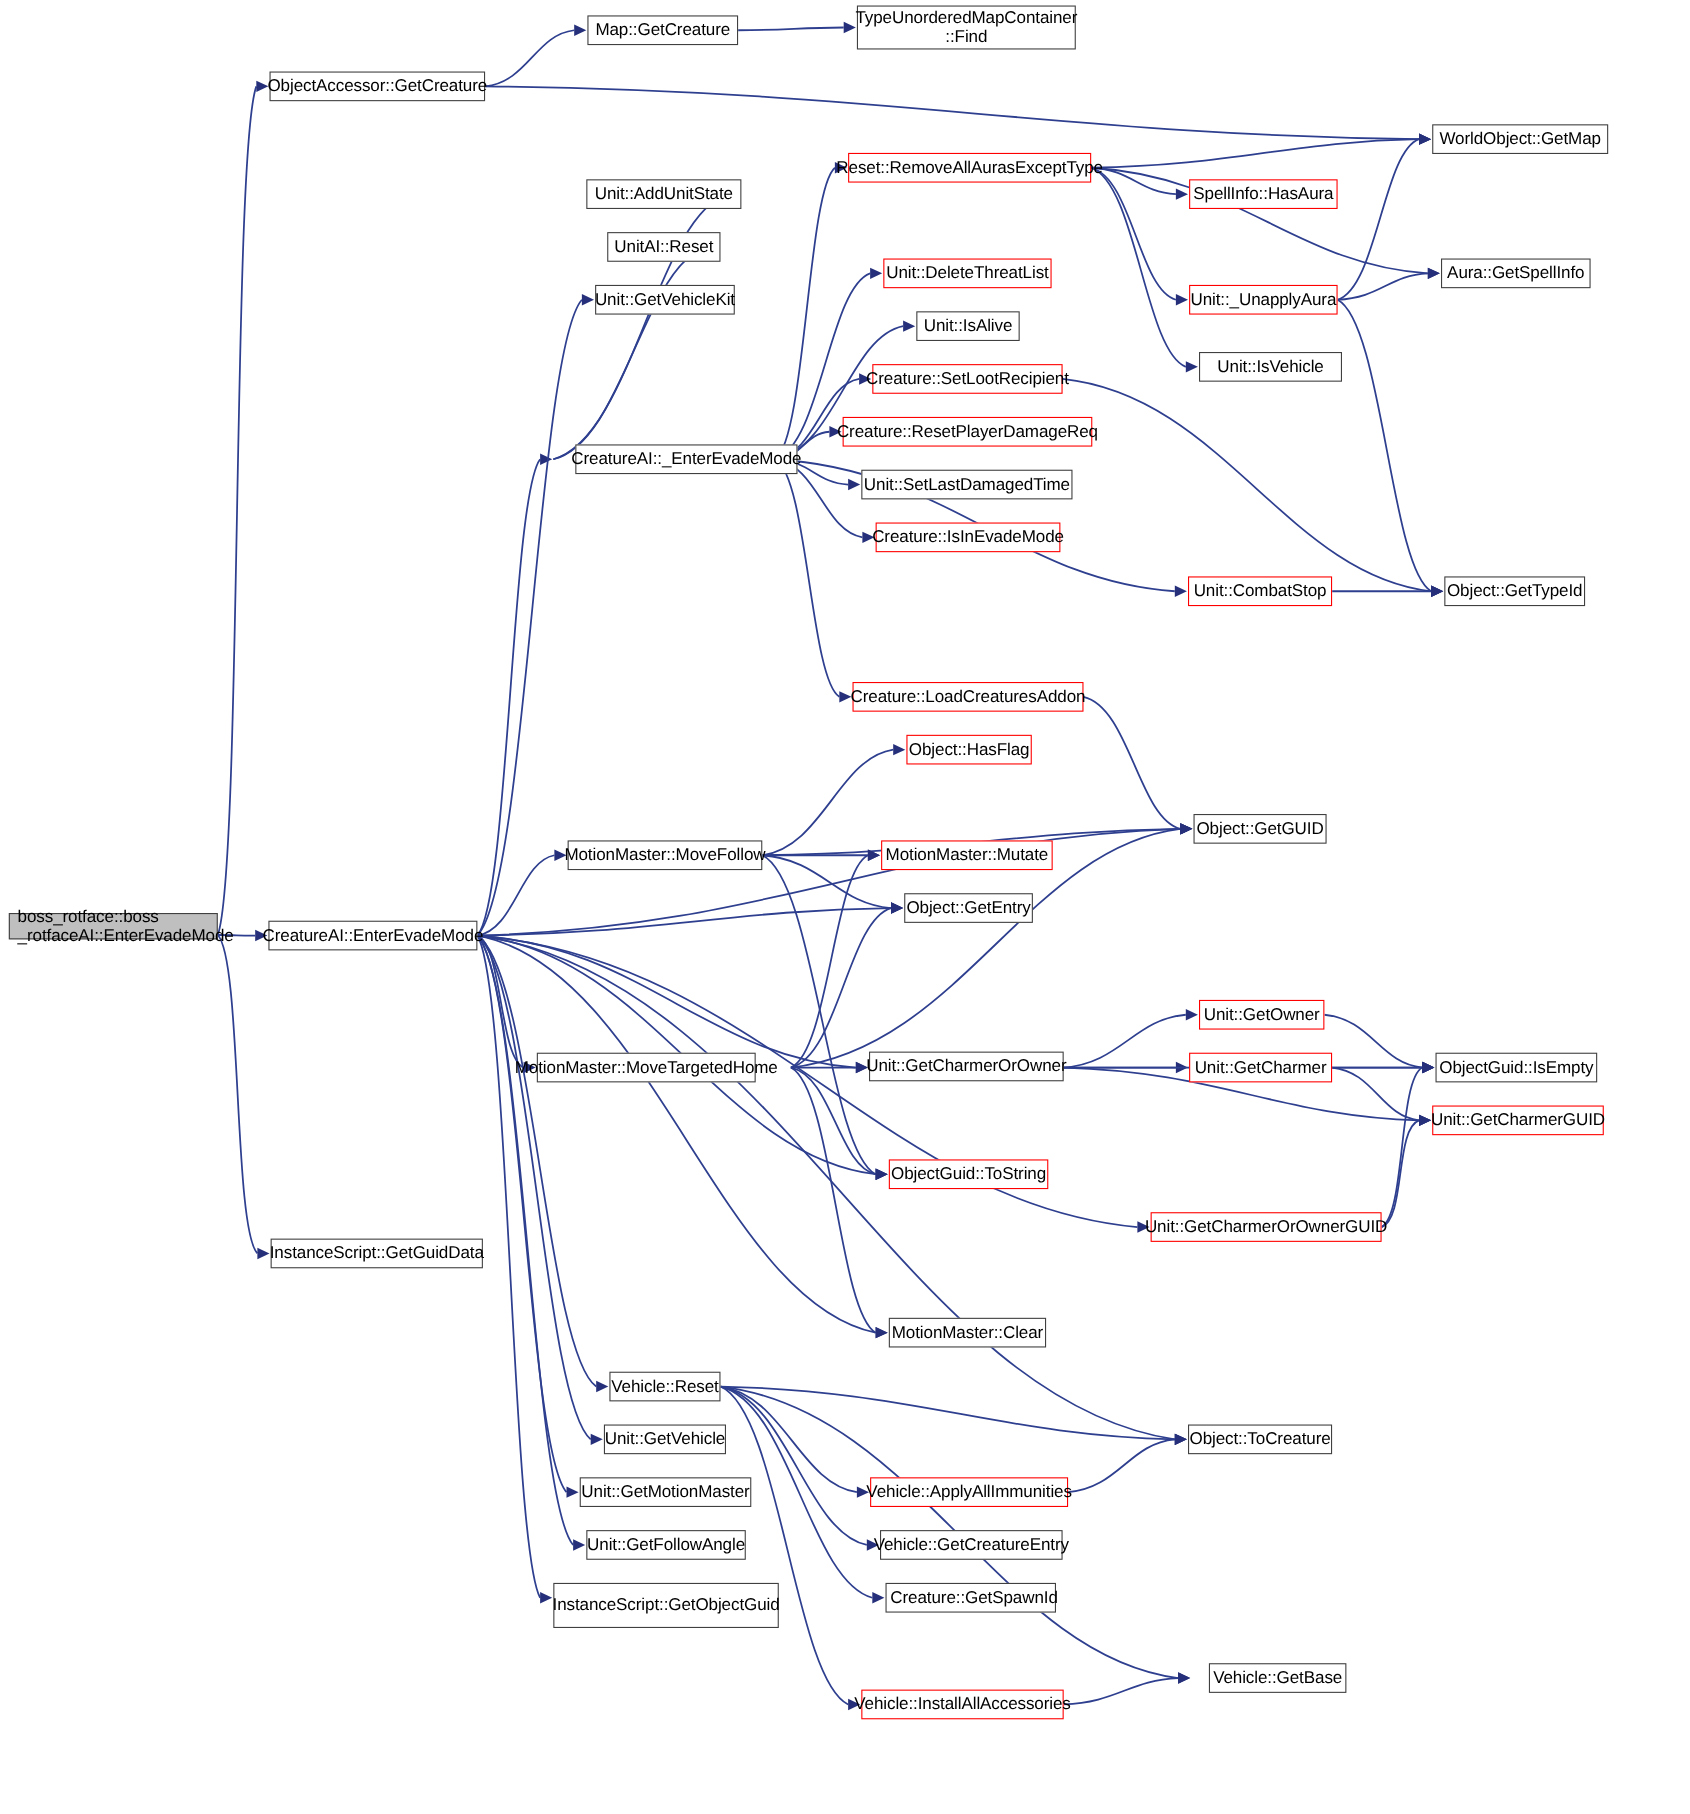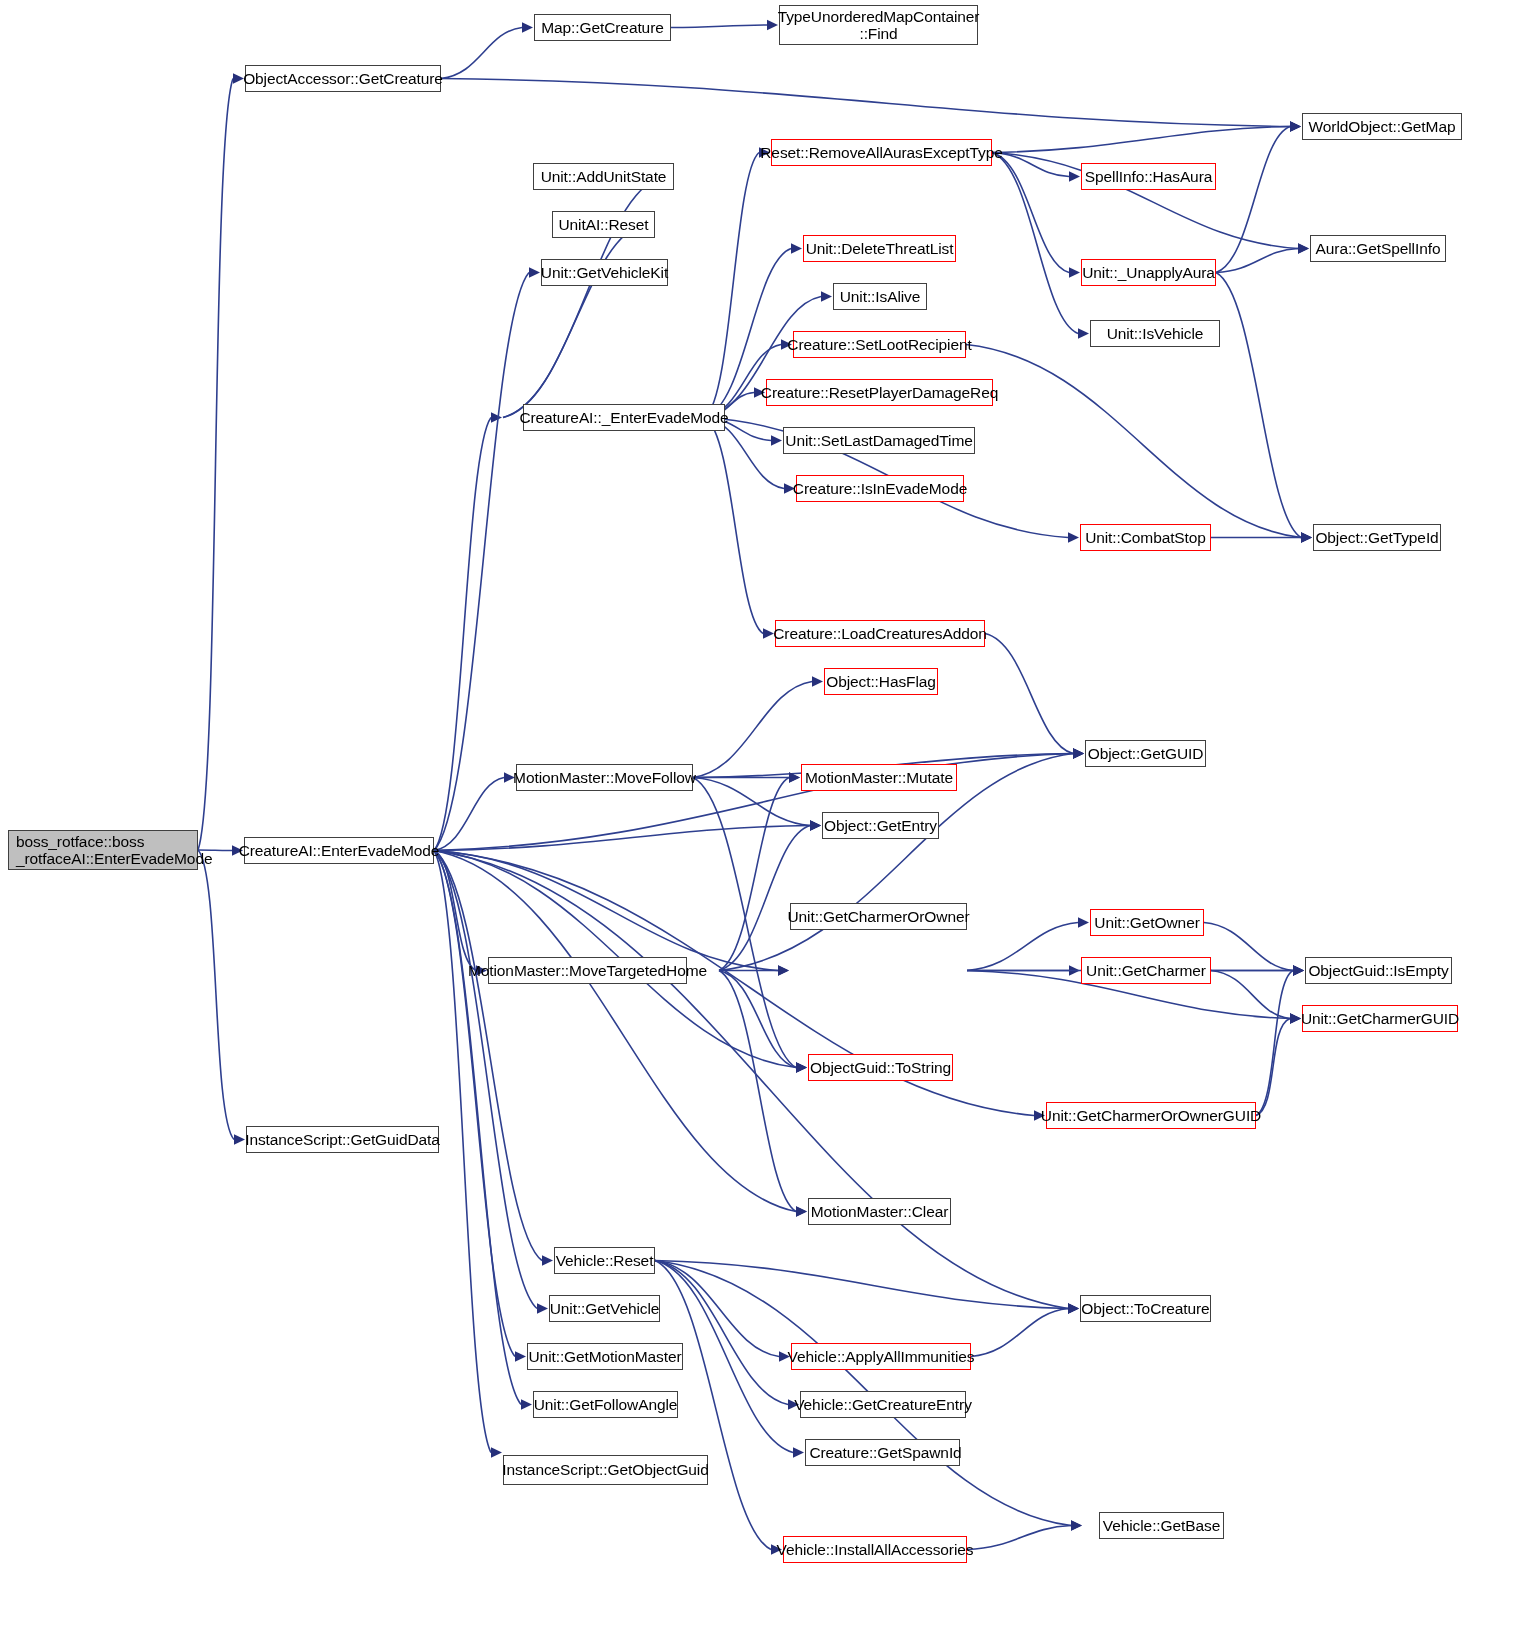--- a/index.html
+++ b/index.html
@@ -201,21 +201,21 @@
       <path class="edge-path" d="M 655 1260.5 C 708.76 1283.62, 722.36 1526.38, 771 1549.5"></path>
       <polygon class="edge-head" points="782,1549.5 771,1544.3 771,1554.7"></polygon>
       <path class="edge-path" d="M 655 1260.5 C 834.76 1281.7, 908.36 1504.3, 1071 1525.5"></path>
       <polygon class="edge-head" points="1082,1525.5 1071,1520.3 1071,1530.7"></polygon>
       <path class="edge-path" d="M 971 1356.5 C 1016.78 1352.66, 1026.58 1312.34, 1068 1308.5"></path>
       <polygon class="edge-head" points="1079,1308.5 1068,1303.3 1068,1313.7"></polygon>
       <path class="edge-path" d="M 967 1549.5 C 1015.72 1547.58, 1026.92 1527.42, 1071 1525.5"></path>
       <polygon class="edge-head" points="1082,1525.5 1071,1520.3 1071,1530.7"></polygon>
     </svg>
   <div id="node-layer">
-      <div class="node root" style="left: 8px; top: 830px; width: 190px; height: 40px;">boss_rotface::boss
+      <div class="node root" style="left: 8px; top: 830px; width: 190px; height: 24px;">boss_rotface::boss
 _rotfaceAI::EnterEvadeMode</div>
       <div class="node" style="left: 245px; top: 65px; width: 196px; height: 27px;">ObjectAccessor::GetCreature</div>
       <div class="node" style="left: 534px; top: 14px; width: 137px; height: 27px;">Map::GetCreature</div>
       <div class="node" style="left: 779px; top: 5px; width: 199px; height: 40px;">TypeUnorderedMapContainer
 ::Find</div>
       <div class="node" style="left: 1302px; top: 113px; width: 160px; height: 27px;">WorldObject::GetMap</div>
       <div class="node red" style="left: 771px; top: 139px; width: 221px; height: 27px;">Reset::RemoveAllAurasExceptType</div>
       <div class="node red" style="left: 1081px; top: 163px; width: 135px; height: 27px;">SpellInfo::HasAura</div>
       <div class="node" style="left: 533px; top: 163px; width: 141px; height: 27px;">Unit::AddUnitState</div>
       <div class="node" style="left: 552px; top: 211px; width: 103px; height: 27px;">UnitAI::Reset</div>
@@ -235,32 +235,32 @@
       <div class="node red" style="left: 775px; top: 620px; width: 210px; height: 27px;">Creature::LoadCreaturesAddon</div>
       <div class="node red" style="left: 824px; top: 668px; width: 114px; height: 27px;">Object::HasFlag</div>
       <div class="node" style="left: 1085px; top: 740px; width: 121px; height: 27px;">Object::GetGUID</div>
       <div class="node" style="left: 516px; top: 764px; width: 177px; height: 27px;">MotionMaster::MoveFollow</div>
       <div class="node red" style="left: 801px; top: 764px; width: 156px; height: 27px;">MotionMaster::Mutate</div>
       <div class="node" style="left: 822px; top: 812px; width: 117px; height: 27px;">Object::GetEntry</div>
       <div class="node" style="left: 244px; top: 837px; width: 190px; height: 27px;">CreatureAI::EnterEvadeMode</div>
       <div class="node red" style="left: 1090px; top: 909px; width: 114px; height: 27px;">Unit::GetOwner</div>
       <div class="node" style="left: 1305px; top: 957px; width: 147px; height: 27px;">ObjectGuid::IsEmpty</div>
       <div class="node" style="left: 488px; top: 957px; width: 199px; height: 27px;">MotionMaster::MoveTargetedHome</div>
-      <div class="node" style="left: 790px; top: 903px; width: 177px; height: 27px;">Unit::GetCharmerOrOwner</div>
+      <div class="node" style="left: 790px; top: 956px; width: 177px; height: 27px;">Unit::GetCharmerOrOwner</div>
       <div class="node red" style="left: 1081px; top: 957px; width: 130px; height: 27px;">Unit::GetCharmer</div>
       <div class="node red" style="left: 1302px; top: 1005px; width: 156px; height: 27px;">Unit::GetCharmerGUID</div>
       <div class="node red" style="left: 808px; top: 1054px; width: 145px; height: 27px;">ObjectGuid::ToString</div>
       <div class="node red" style="left: 1046px; top: 1102px; width: 210px; height: 27px;">Unit::GetCharmerOrOwnerGUID</div>
       <div class="node" style="left: 246px; top: 1126px; width: 193px; height: 27px;">InstanceScript::GetGuidData</div>
       <div class="node" style="left: 808px; top: 1198px; width: 143px; height: 27px;">MotionMaster::Clear</div>
       <div class="node" style="left: 554px; top: 1247px; width: 101px; height: 27px;">Vehicle::Reset</div>
       <div class="node" style="left: 1080px; top: 1295px; width: 131px; height: 27px;">Object::ToCreature</div>
       <div class="node" style="left: 549px; top: 1295px; width: 111px; height: 27px;">Unit::GetVehicle</div>
       <div class="node" style="left: 527px; top: 1343px; width: 156px; height: 27px;">Unit::GetMotionMaster</div>
       <div class="node red" style="left: 791px; top: 1343px; width: 180px; height: 27px;">Vehicle::ApplyAllImmunities</div>
       <div class="node" style="left: 533px; top: 1391px; width: 145px; height: 27px;">Unit::GetFollowAngle</div>
       <div class="node" style="left: 800px; top: 1391px; width: 166px; height: 27px;">Vehicle::GetCreatureEntry</div>
-      <div class="node" style="left: 503px; top: 1439px; width: 205px; height: 30px; margin-top: 16px;">InstanceScript::GetObjectGuid</div>
+      <div class="node" style="left: 503px; top: 1439px; width: 205px; height: 41px;">InstanceScript::GetObjectGuid</div>
       <div class="node" style="left: 805px; top: 1439px; width: 155px; height: 27px; padding-left: 10px;">Creature::GetSpawnId</div>
       <div class="node" style="left: 1083px; top: 1512px; width: 125px; height: 27px; margin-left: 16px;">Vehicle::GetBase</div>
       <div class="node red" style="left: 783px; top: 1536px; width: 184px; height: 27px;">Vehicle::InstallAllAccessories</div>
     </div>
 </div>
 
 </body></html>

